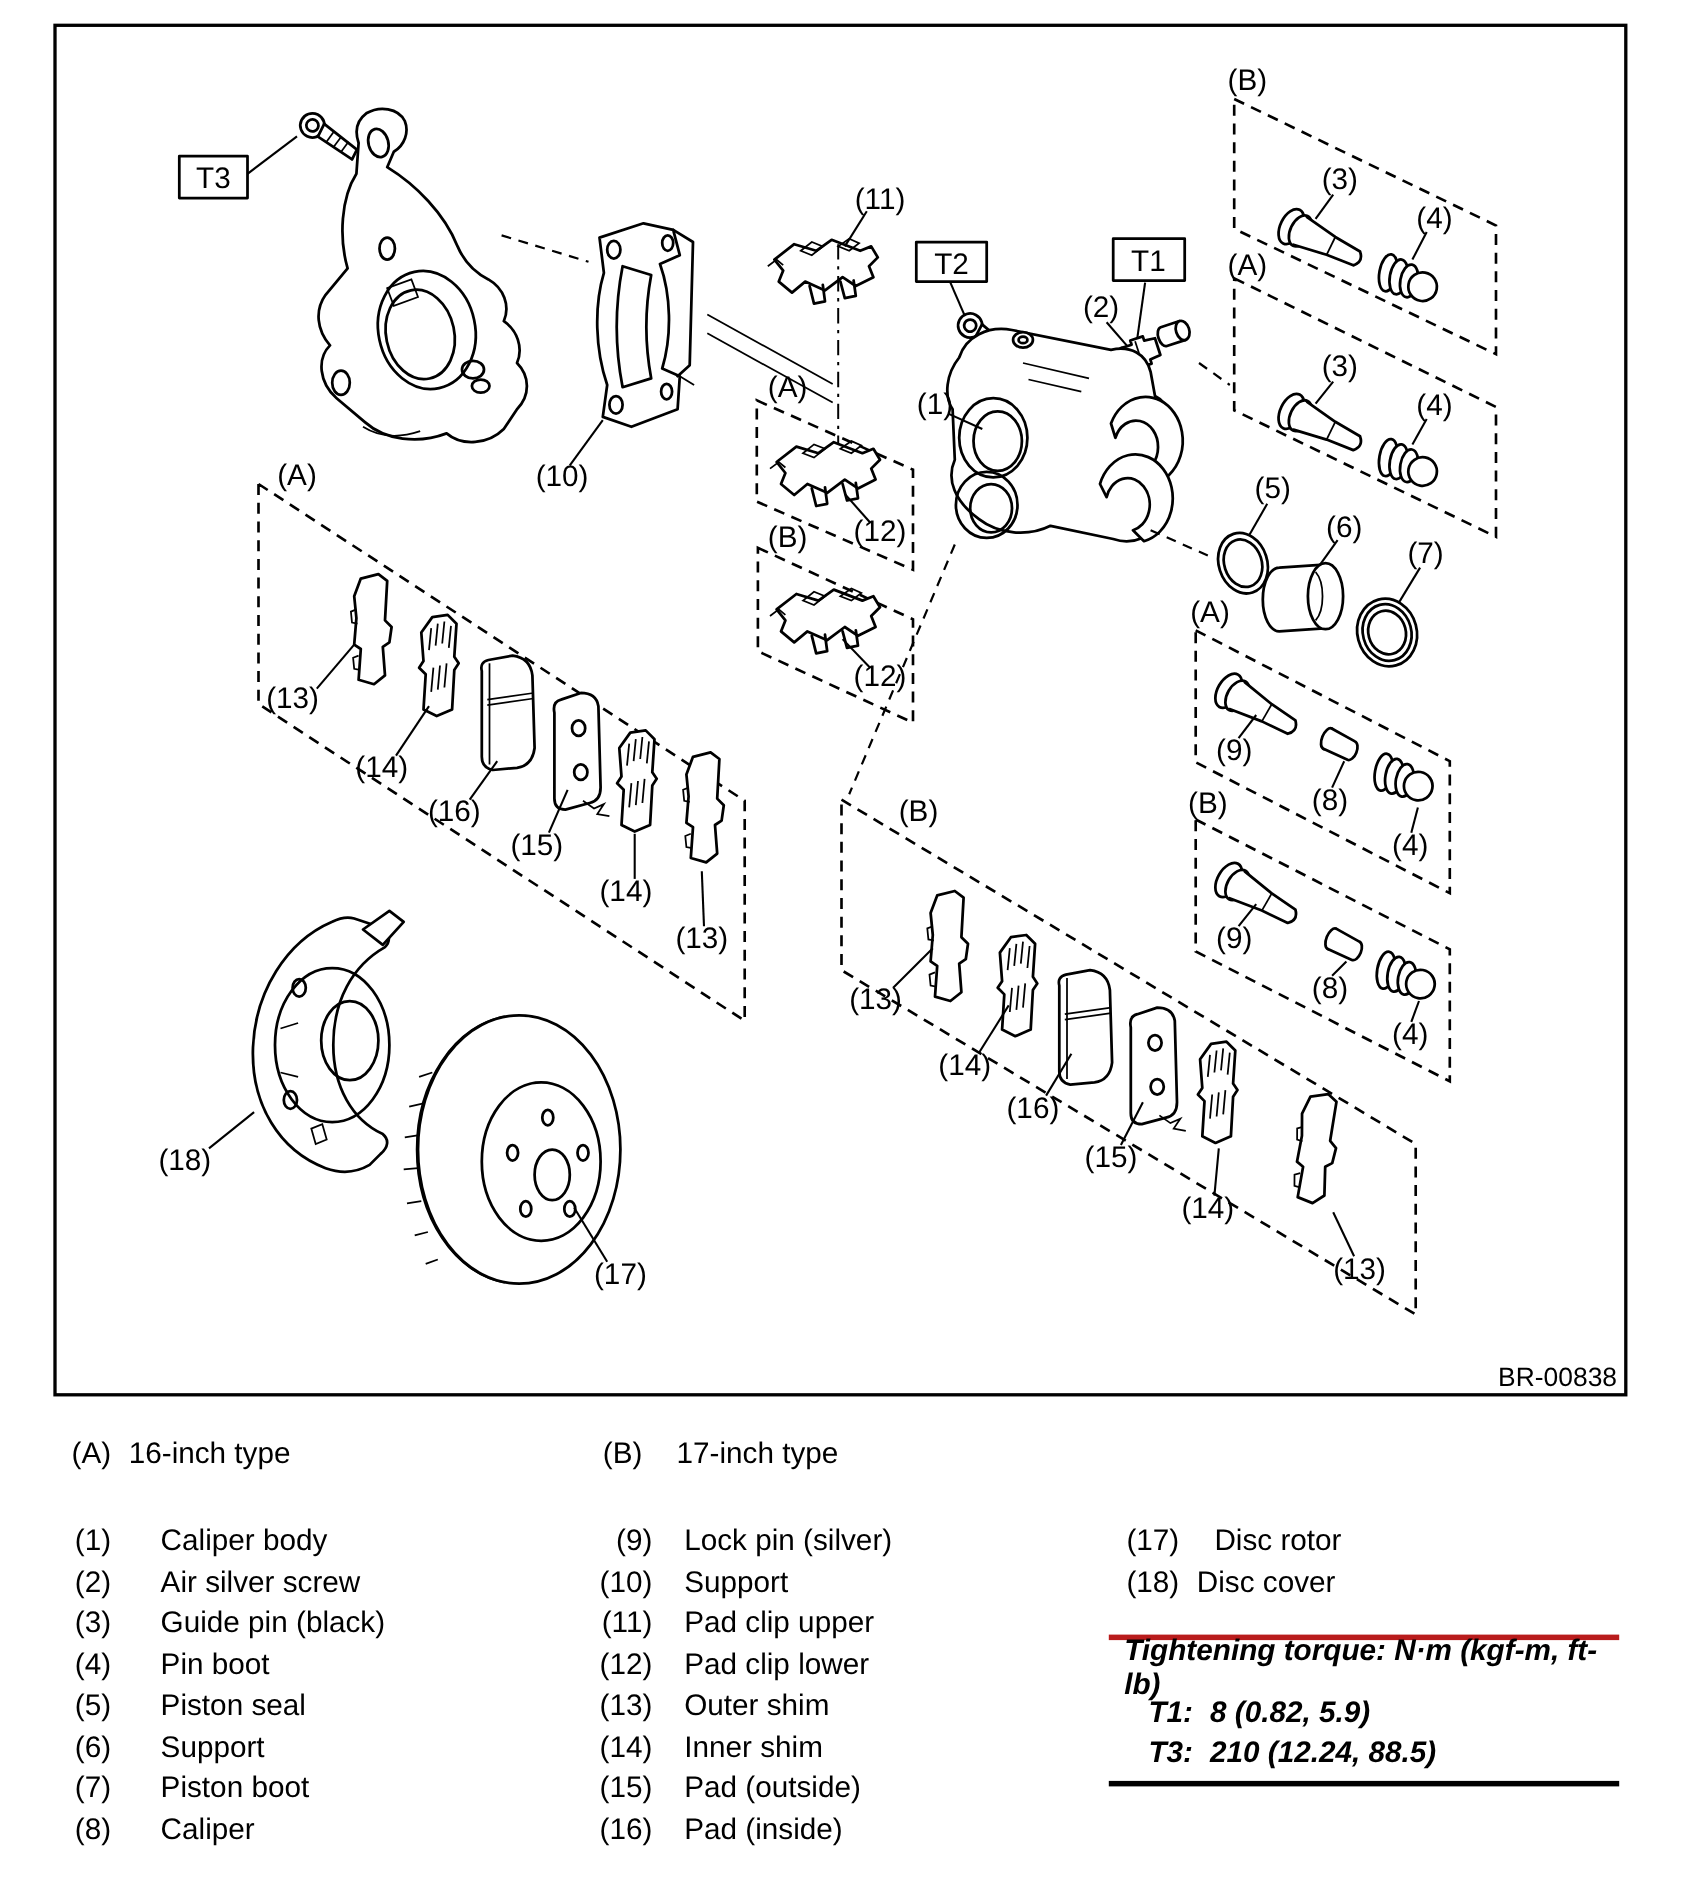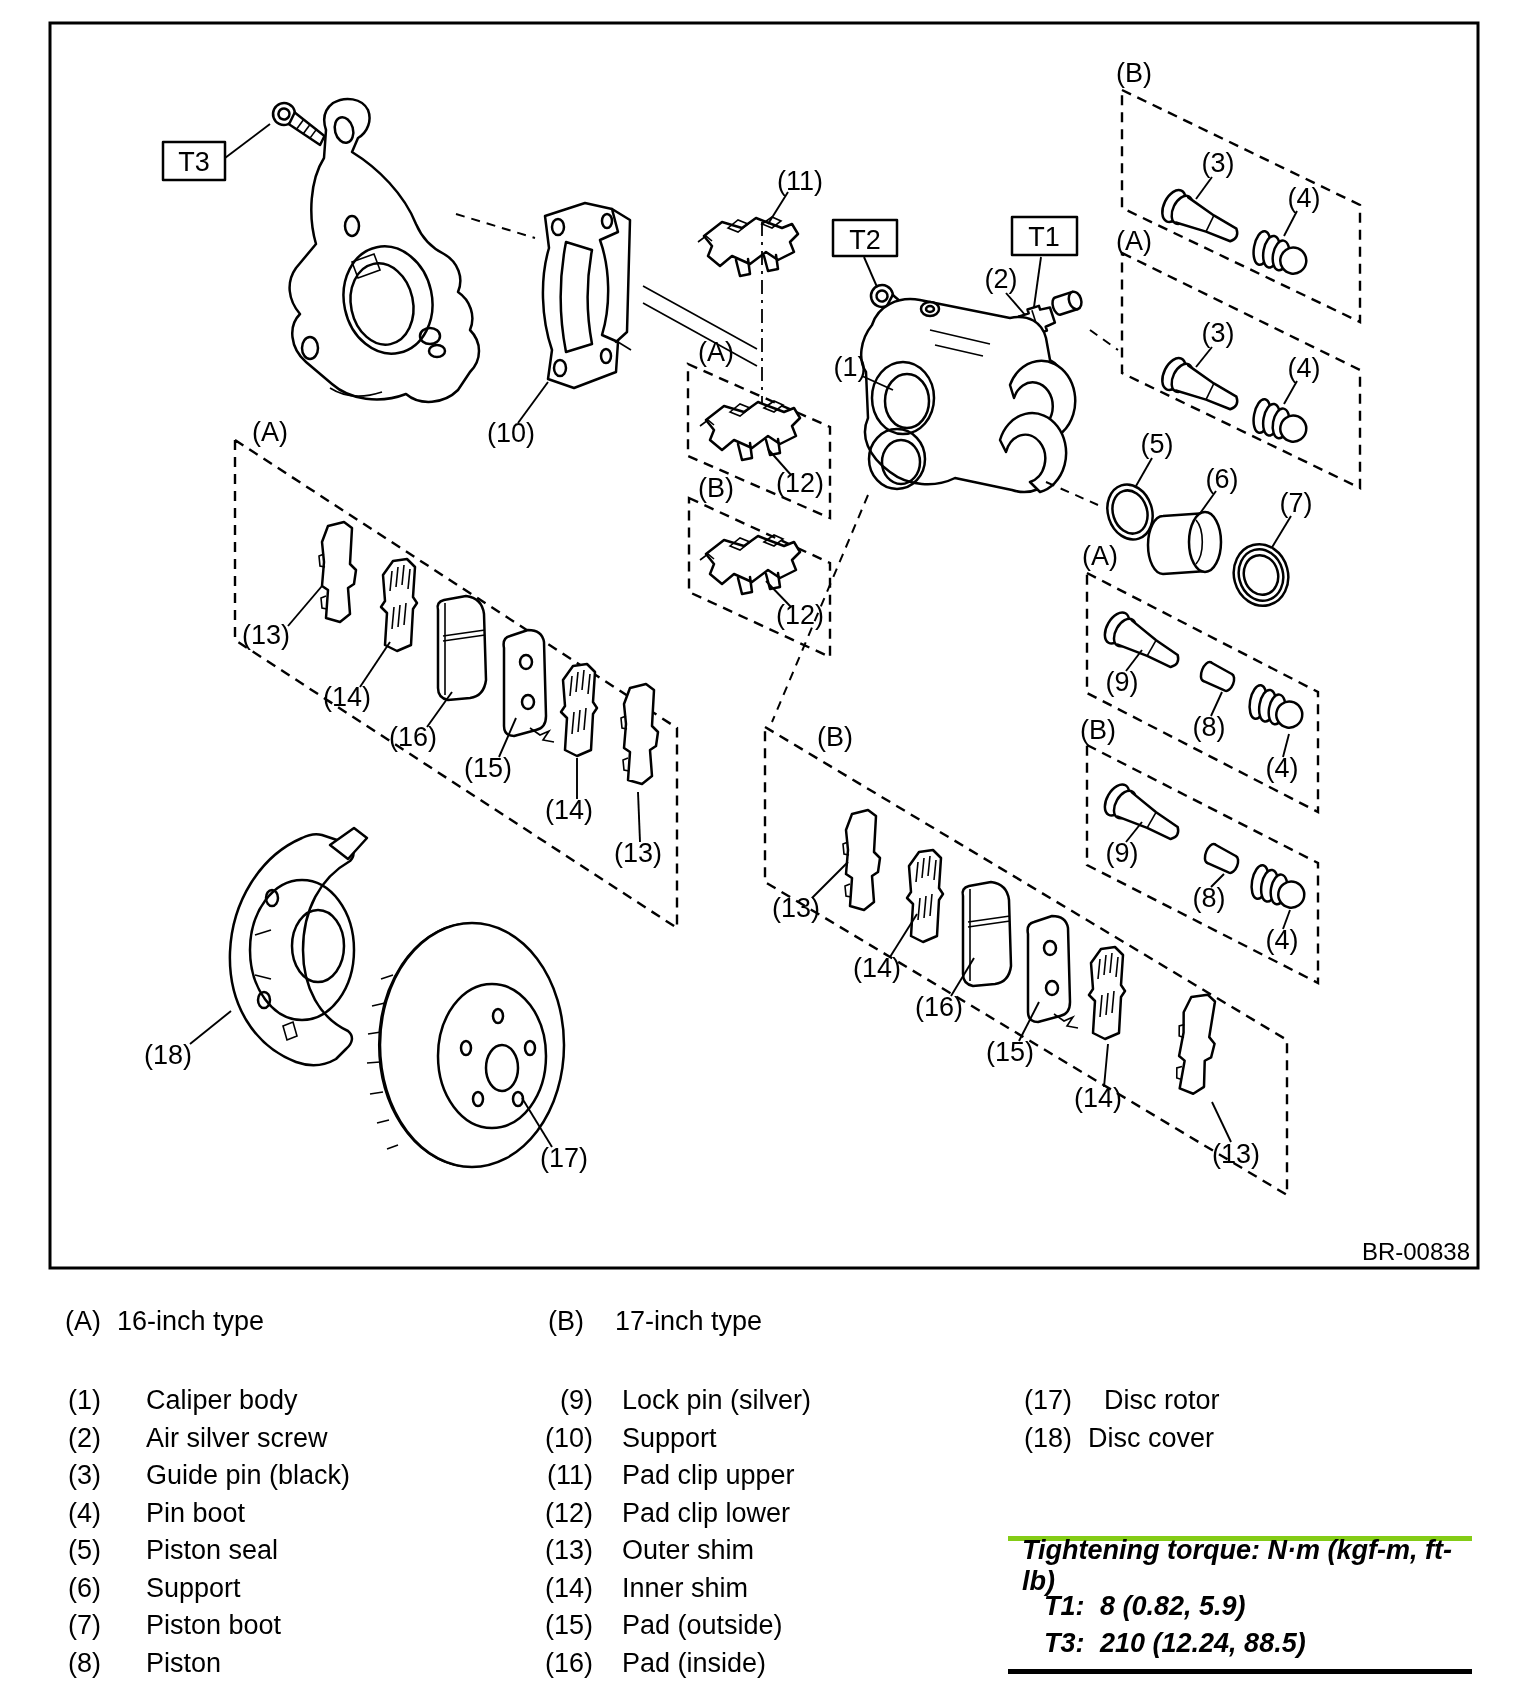--- a/index.html
+++ b/index.html
@@ -23,22 +23,22 @@
   .legend{position:absolute;font-size:27px}
   .lrow{display:flex;height:37.5px;align-items:center}
   .lnum{flex:0 0 62px}
   .lnum2{flex:0 0 48px;text-align:right}
   .llab{margin-left:16px}
   .llab2{margin-left:29px}
   .typehdr{position:absolute;display:flex;height:37px;align-items:center;font-size:27px}
   .tnum{flex:0 0 52px}
 
   .torque{
-    position:absolute;left:1008px;top:1536px;width:464px;
-    border-top:5px solid #84cc16;border-bottom:5px solid #000;
+    position:absolute;left:1008px;top:1486px;width:464px;
+    border-top:5px solid #b91c1c;border-bottom:5px solid #000;
     padding:6px 0 10px 0;
     font-size:27px;font-style:italic;font-weight:bold;
   }
   .torque .title{padding-left:14px;height:38px;display:flex;align-items:center}
   .torque .trow{display:flex;height:37px;align-items:flex-end;padding-left:36px}
   .torque .tname{flex:0 0 56px}
 </style>
 </head>
 <body>
 
@@ -444,21 +444,21 @@
   <div class="lrow">
         <span class="lnum">(6)</span>
         <span class="llab">Support</span>
       </div>
   <div class="lrow">
         <span class="lnum">(7)</span>
         <span class="llab">Piston boot</span>
       </div>
   <div class="lrow">
         <span class="lnum">(8)</span>
-        <span class="llab">Piston</span>
+        <span class="llab">Caliper</span>
       </div>
 </div>
 
 <div class="legend" style="left:545px;top:1382px">
   <div class="lrow">
         <span class="lnum2">(9)</span>
         <span class="llab2">Lock pin (silver)</span>
       </div>
   <div class="lrow">
         <span class="lnum2">(10)</span>

